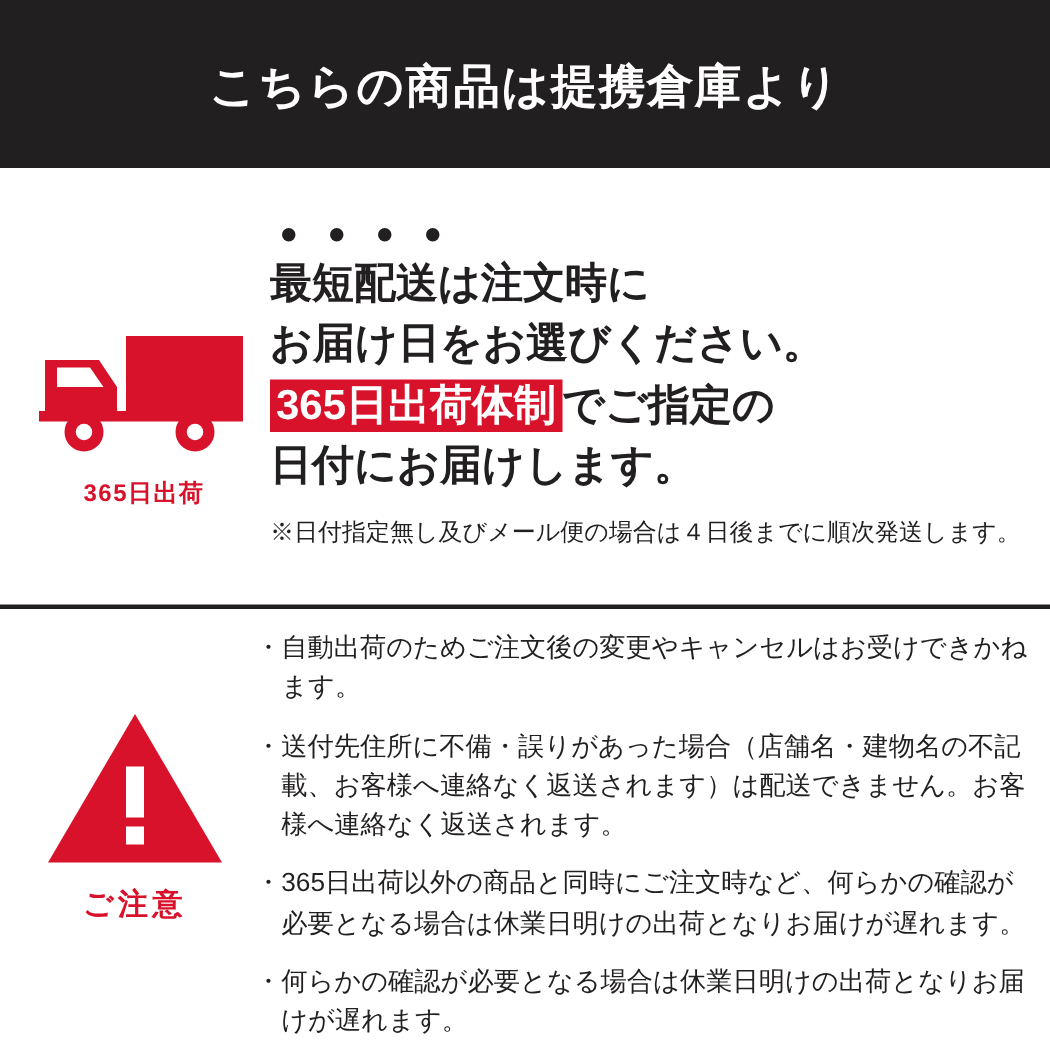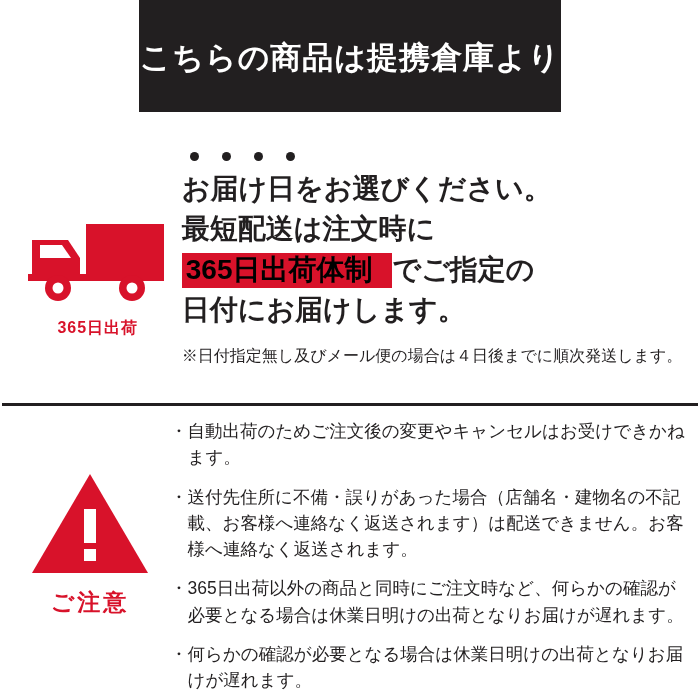--- a/index.html
+++ b/index.html
@@ -13,21 +13,20 @@
     font-family: "Liberation Sans", sans-serif;
     overflow: hidden;
   }
   .banner {
     width: 700px;
     height: 496px;
     box-sizing: border-box;
     display: flex;
     flex-direction: column;
     background: #ffffff;
-    align-items: center;
   }
 
   
   .header {
     background: #221f20;
     color: #ffffff;
     height: 112px;
     flex: 0 0 112px;
     display: flex;
     flex-direction: column;
@@ -93,22 +92,22 @@
   }
   .mid-line {
     font-size: 28px;
     font-weight: bold;
     color: #221f20;
     line-height: 1.45;
     white-space: nowrap;
   }
   .hl {
     background: #d8122a;
-    color: #000000;
-    padding: 1px 20px 3px 4px;
+    color: #ffffff;
+    padding: 1px 4px 3px 4px;
   }
   .note {
     font-size: 16px;
     color: #221f20;
     margin-top: 14px;
     line-height: 1.4;
     white-space: nowrap;
   }
 
   
@@ -128,21 +127,21 @@
     padding-bottom: 20px;
     box-sizing: border-box;
   }
   .tri-wrap {
     position: relative;
     width: 122px;
     height: 106px;
   }
   .caution-label {
     color: #d8122a;
-    font-size: 23px;
+    font-size: 20px;
     font-weight: bold;
     letter-spacing: 3px;
     margin-top: 10px;
   }
   .bullets {
     flex: 1 1 auto;
     display: flex;
     flex-direction: column;
     justify-content: center;
     gap: 13px;
@@ -197,22 +196,22 @@
       <div class="truck-label">365日出荷</div>
     </div>
 
     <div class="mid-text">
       <div class="dots">
         <span class="dot"></span>
         <span class="dot"></span>
         <span class="dot"></span>
         <span class="dot"></span>
       </div>
+      <div class="mid-line">最短配送は注文時に</div>
       <div class="mid-line">お届け日をお選びください。</div>
-      <div class="mid-line">最短配送は注文時に</div>
       <div class="mid-line"><span class="hl">365日出荷体制</span><span>でご指定の</span></div>
       <div class="mid-line">日付にお届けします。</div>
       <div class="note">※日付指定無し及びメール便の場合は４日後までに順次発送します。</div>
     </div>
   </div>
 
   <div class="caution">
 
     <div class="caution-mark">
       <span class="tri-wrap">

